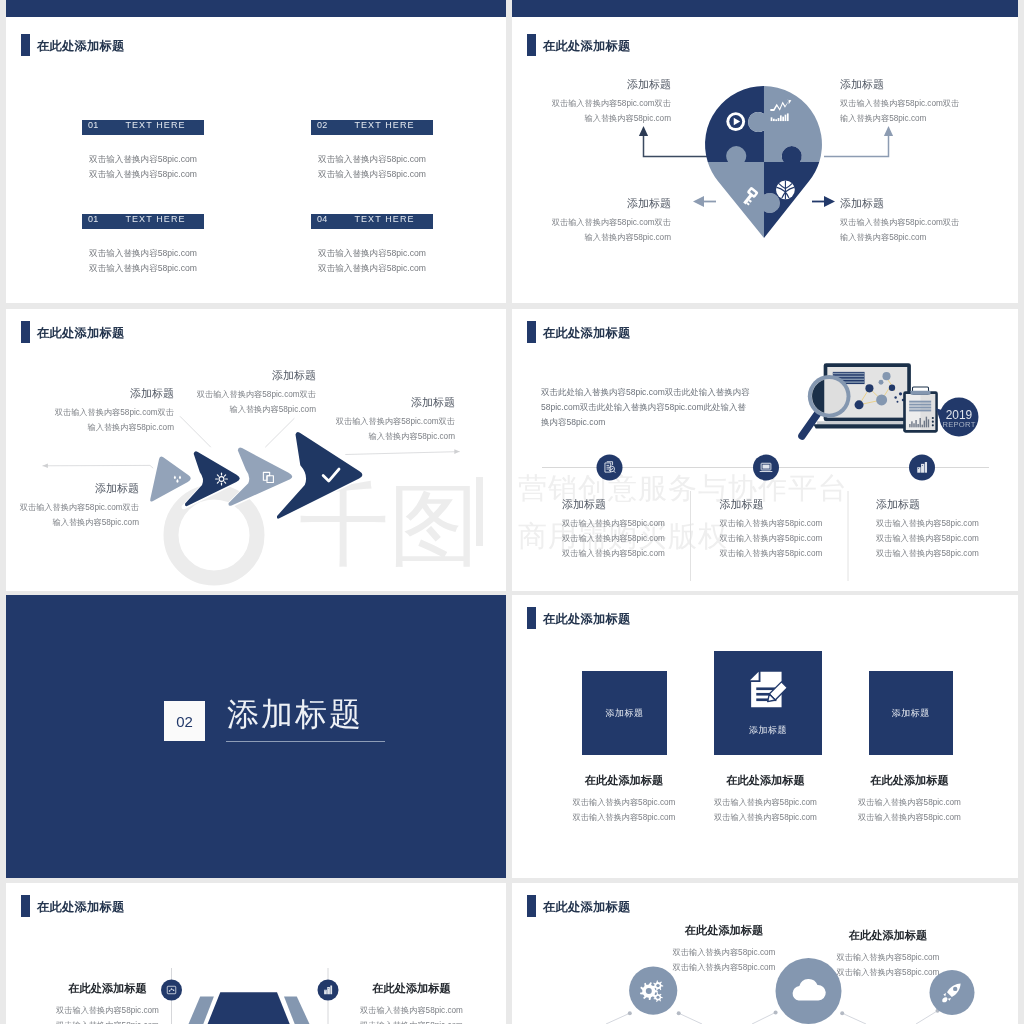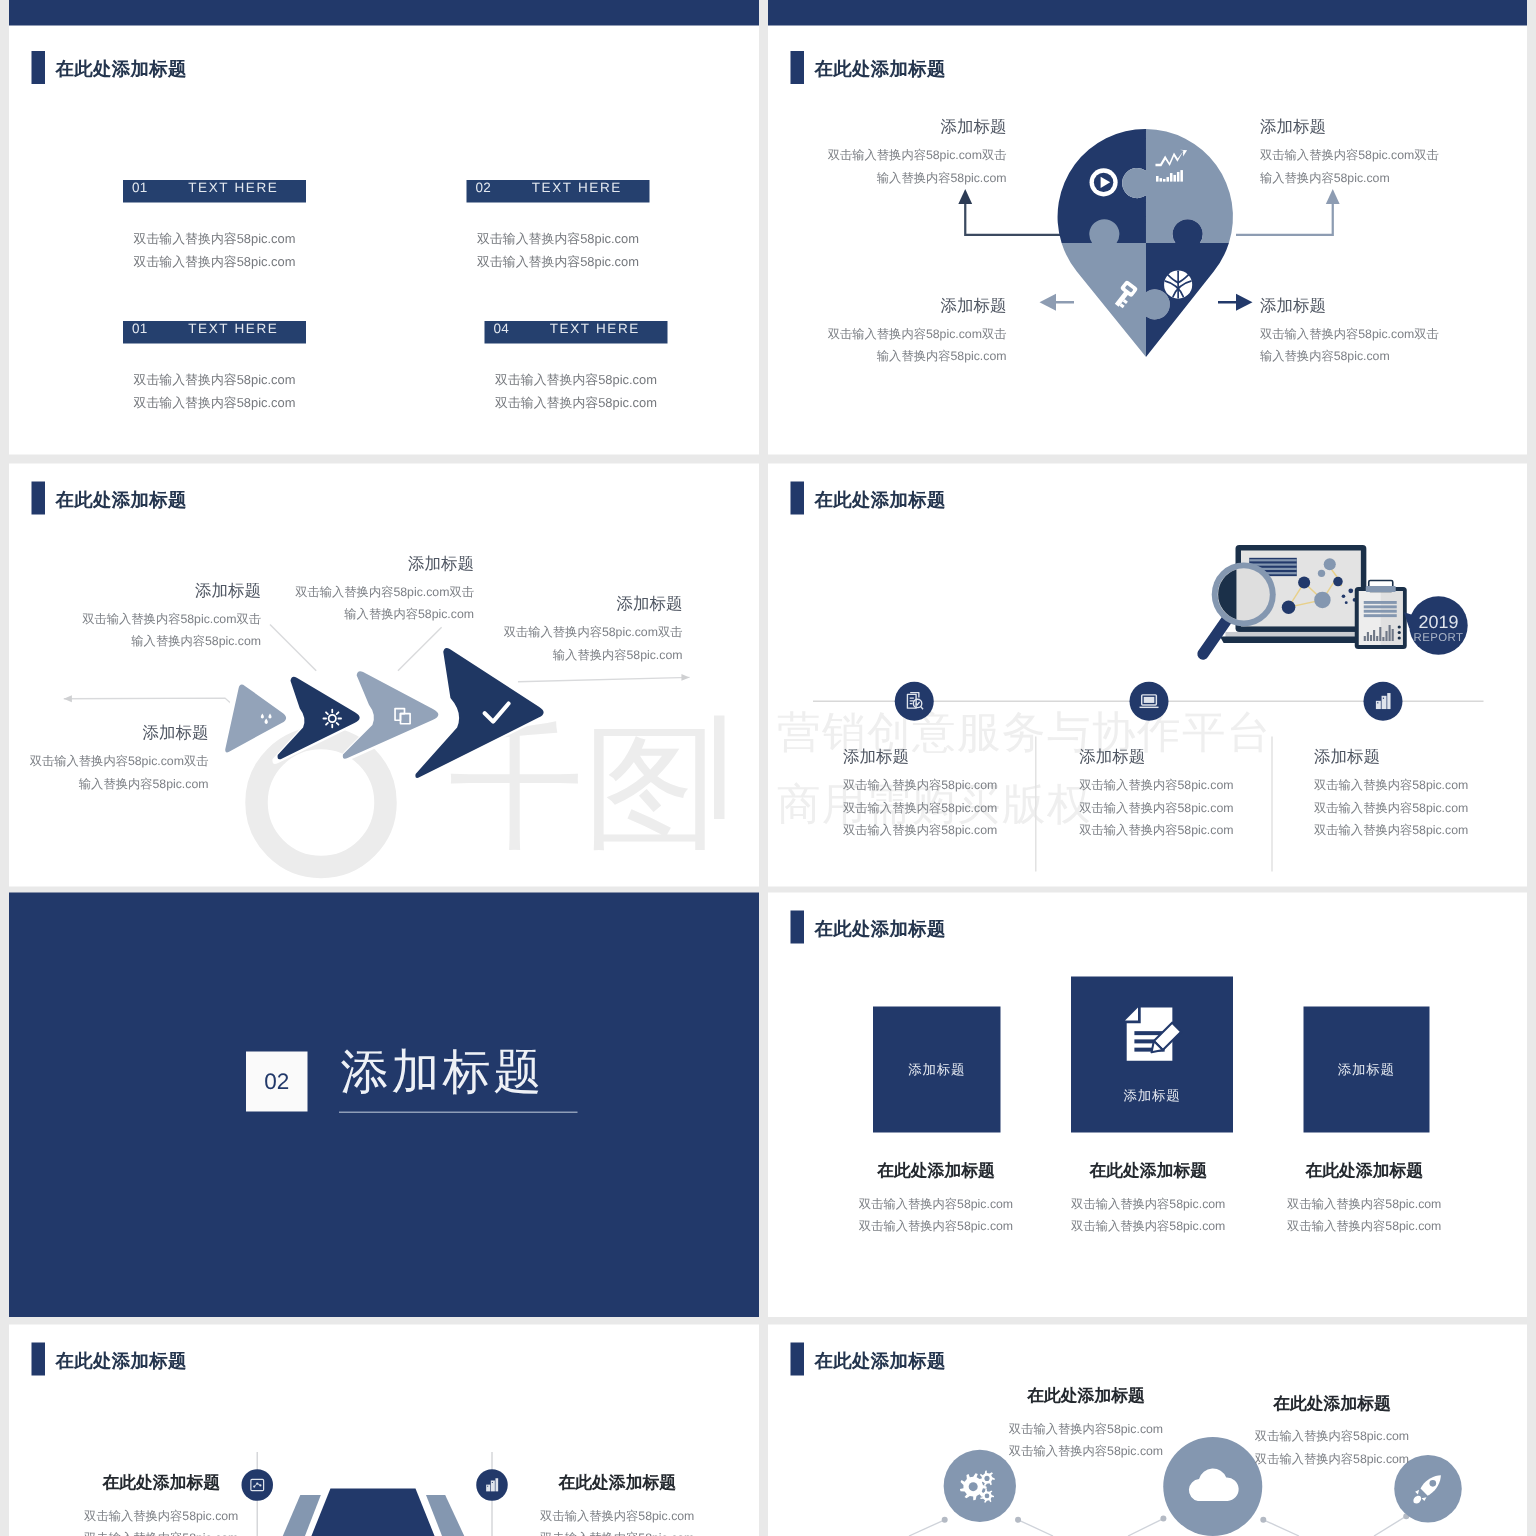--- a/index.html
+++ b/index.html
@@ -74,21 +74,21 @@
 <div class="s1box" style="left:76px;top:186px;">
         <div class="s1bar">
           <span class="s1num">01</span>
           <span class="s1lab">TEXT HERE</span>
         </div>
         <div class="s1txt">
           <div>双击输入替换内容58pic.com</div>
           <div>双击输入替换内容58pic.com</div>
         </div>
       </div>
-<div class="s1box" style="left:317px;top:186px;">
+<div class="s1box" style="left:305px;top:186px;">
         <div class="s1bar">
           <span class="s1num">04</span>
           <span class="s1lab">TEXT HERE</span>
         </div>
         <div class="s1txt">
           <div>双击输入替换内容58pic.com</div>
           <div>双击输入替换内容58pic.com</div>
         </div>
       </div>
 </div>
@@ -267,20 +267,25 @@
     <circle cx="224" cy="519" r="13" fill="#ffffff"></circle>
     <text x="299" y="556" font-size="90" fill="#ededed" font-family="Liberation Sans, sans-serif">千图</text>
     <rect x="476" y="477" width="7" height="69" fill="#ededed"></rect>
     <text x="518" y="498" font-size="29" fill="#efefef" letter-spacing="1" font-family="Liberation Sans, sans-serif">营销创意服务与协作平台</text>
     <text x="518" y="546" font-size="29" fill="#efefef" letter-spacing="1" font-family="Liberation Sans, sans-serif">商用需购买版权</text>
   </svg>
       </div>
 <div class="stitle" style="left:15px;top:12px;">
         <div class="bar"></div>
         <div class="txt">在此处添加标题</div>
+      </div>
+<div class="blk l" style="left:29px;top:76px;width:310px;">
+        <div class="pln">双击此处输入替换内容58pic.com双击此处输入替换内容</div>
+        <div class="pln">58pic.com双击此处输入替换内容58pic.com此处输入替</div>
+        <div class="pln">换内容58pic.com</div>
       </div>
 <svg class="svgwrap" style="left:283px;top:47px;" width="122" height="83" viewBox="0 0 200 136">
 <rect x="47" y="12" width="143" height="95" rx="4" fill="#1b3049"></rect>
         <rect x="53" y="18" width="131" height="83" fill="#e3e3e3"></rect>
         <rect x="62" y="26" width="52" height="20" fill="#22396a"></rect>
         <rect x="62" y="27.5" width="52" height="2.4" fill="#8497b0"></rect>
         <rect x="62" y="32.2" width="52" height="2.4" fill="#8497b0"></rect>
         <rect x="62" y="36.9" width="52" height="2.4" fill="#8497b0"></rect>
         <rect x="62" y="41.6" width="52" height="2.4" fill="#8497b0"></rect>
         <g stroke="#e8d08a" stroke-width="1.6" fill="none">

